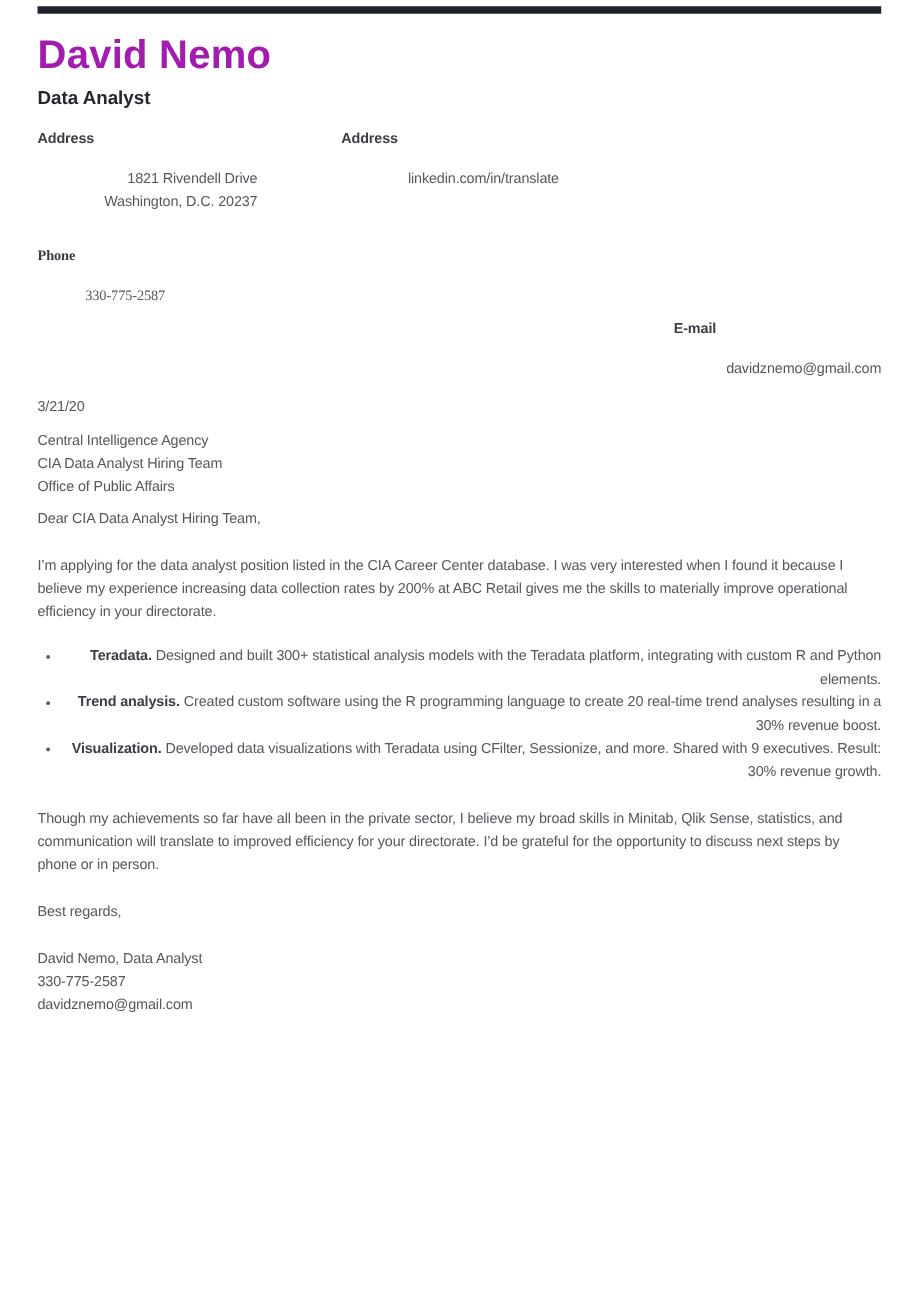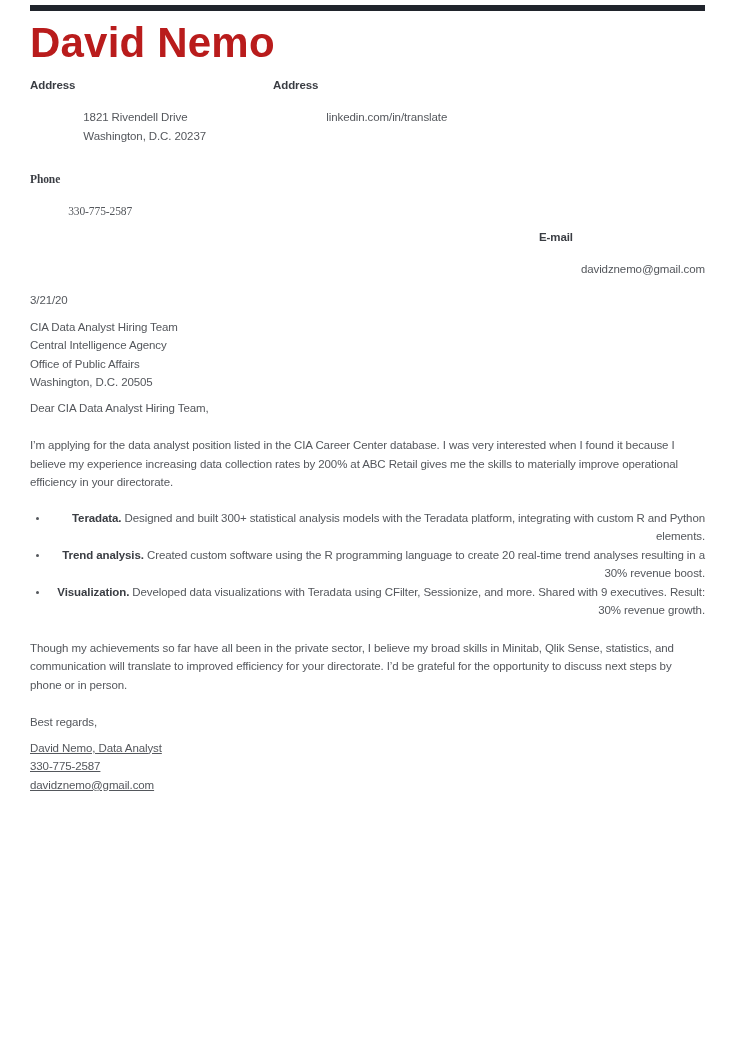--- a/index.html
+++ b/index.html
@@ -20,42 +20,43 @@
     position: relative;
   }
   .top-bar {
     margin-top: 5px;
     height: 6px;
     width: 100%;
     background: #20242c;
   }
   h1.name {
     margin: 13px 0 0 0;
-    font-size: 42px;
+    font-size: 32px;
     line-height: 38px;
     font-weight: bold;
-    color: #b91c1c;
+    color: #a21caf;
     letter-spacing: 0.2px;
   }
   h2.title {
     margin: 8px 0 0 0;
     font-size: 15px;
     line-height: 18px;
     font-weight: bold;
     color: #23262c;
   }
   .body-text, .contact-item, .recipient div, .signature div, p, li {
     font-size: 11.5px;
     line-height: 18.5px;
     letter-spacing: -0.1px;
   }
   .contact-grid {
     margin-top: 14px;
     display: grid;
     grid-template-columns: 243px auto;
+    text-align: right;
   }
   .contact-item { display: flex; }
   .contact-item .label {
     font-weight: bold;
     color: #3a3d43;
     margin-right: 8px;
     white-space: nowrap;
   }
   .contact-item .value { color: #54575c; margin-top: 32px; }
   .row-phone { margin-top: 25px; font-family: Liberation Serif, serif; }
@@ -65,30 +66,31 @@
   p.salutation { margin: 7px 0 0 0; }
   p.para { margin: 19px 0 0 0; }
   ul.accomplishments {
     margin: 17px 0 0 0;
     padding-left: 19px;
   }
   ul.accomplishments li { padding-left: 1px; text-align: right; }
   ul.accomplishments li::marker { color: #54575c; font-size: 10px; }
   strong.lead { color: #3a3d43; }
   p.closing { margin: 19px 0 0 0; }
-  .signature { margin-top: 7px; text-decoration: underline; }
+  .signature { margin-top: 19px; }
 </style>
 </head>
 <body>
 
 <div class="page">
 
   <div class="top-bar"></div>
 
   <h1 class="name">David Nemo</h1>
+  <h2 class="title">Data Analyst</h2>
 
   <div class="contact-grid">
     <div class="contact-item">
       <span class="label">Address</span>
       <div class="value">
         <div>1821 Rivendell Drive</div>
         <div>Washington, D.C. 20237</div>
       </div>
     </div>
     <div class="contact-item">
@@ -103,24 +105,23 @@
   </div>
 
   <div class="contact-item row-email">
     <span class="label">E-mail</span>
     <div class="value">davidznemo@gmail.com</div>
   </div>
 
   <p class="date body-text">3/21/20</p>
 
   <div class="recipient">
+    <div>Central Intelligence Agency</div>
     <div>CIA Data Analyst Hiring Team</div>
-    <div>Central Intelligence Agency</div>
     <div>Office of Public Affairs</div>
-    <div>Washington, D.C. 20505</div>
   </div>
 
   <p class="salutation body-text">Dear CIA Data Analyst Hiring Team,</p>
 
   <p class="para body-text">I’m applying for the data analyst position listed in the CIA Career Center database. I was very interested when I found it because I believe my experience increasing data collection rates by 200% at ABC Retail gives me the skills to materially improve operational efficiency in your directorate.</p>
 
 
   <ul class="accomplishments">
     <li><strong class="lead">Teradata.</strong> <span>Designed and built 300+ statistical analysis models with the Teradata platform, integrating with custom R and Python elements.</span></li>
     <li><strong class="lead">Trend analysis.</strong> <span>Created custom software using the R programming language to create 20 real-time trend analyses resulting in a 30% revenue boost.</span></li>

